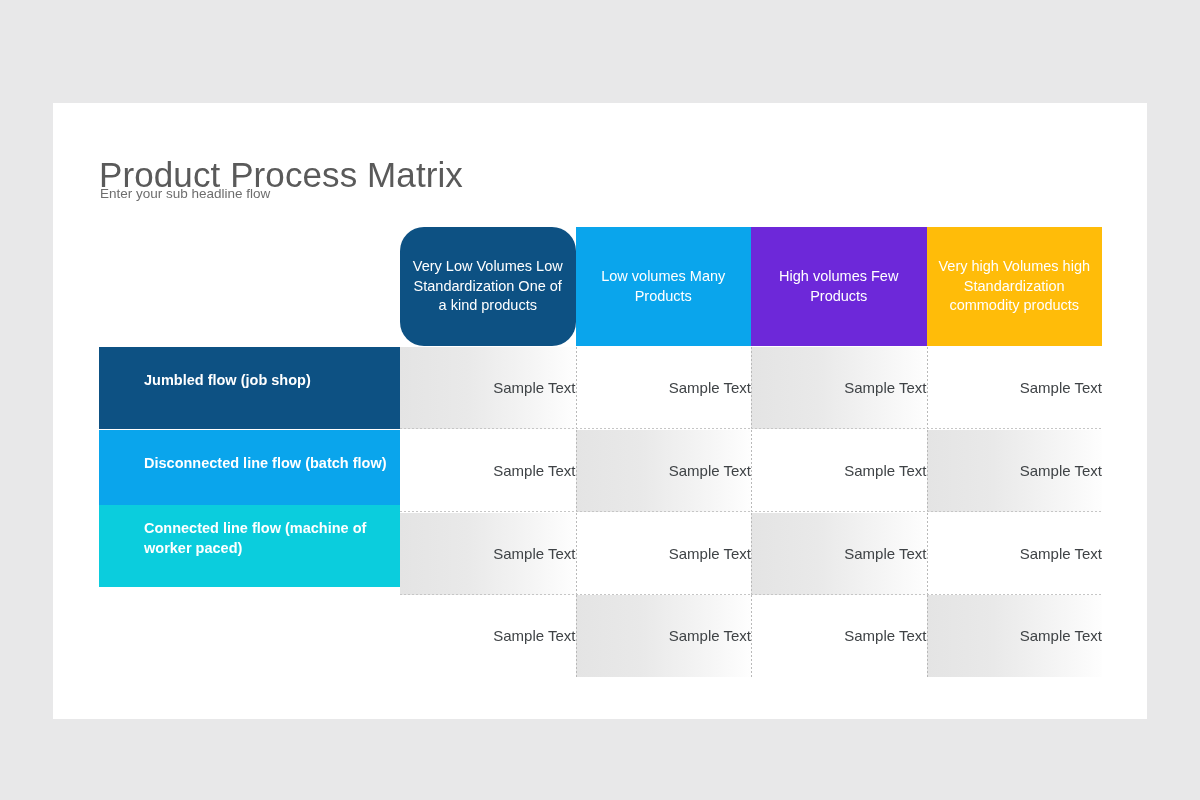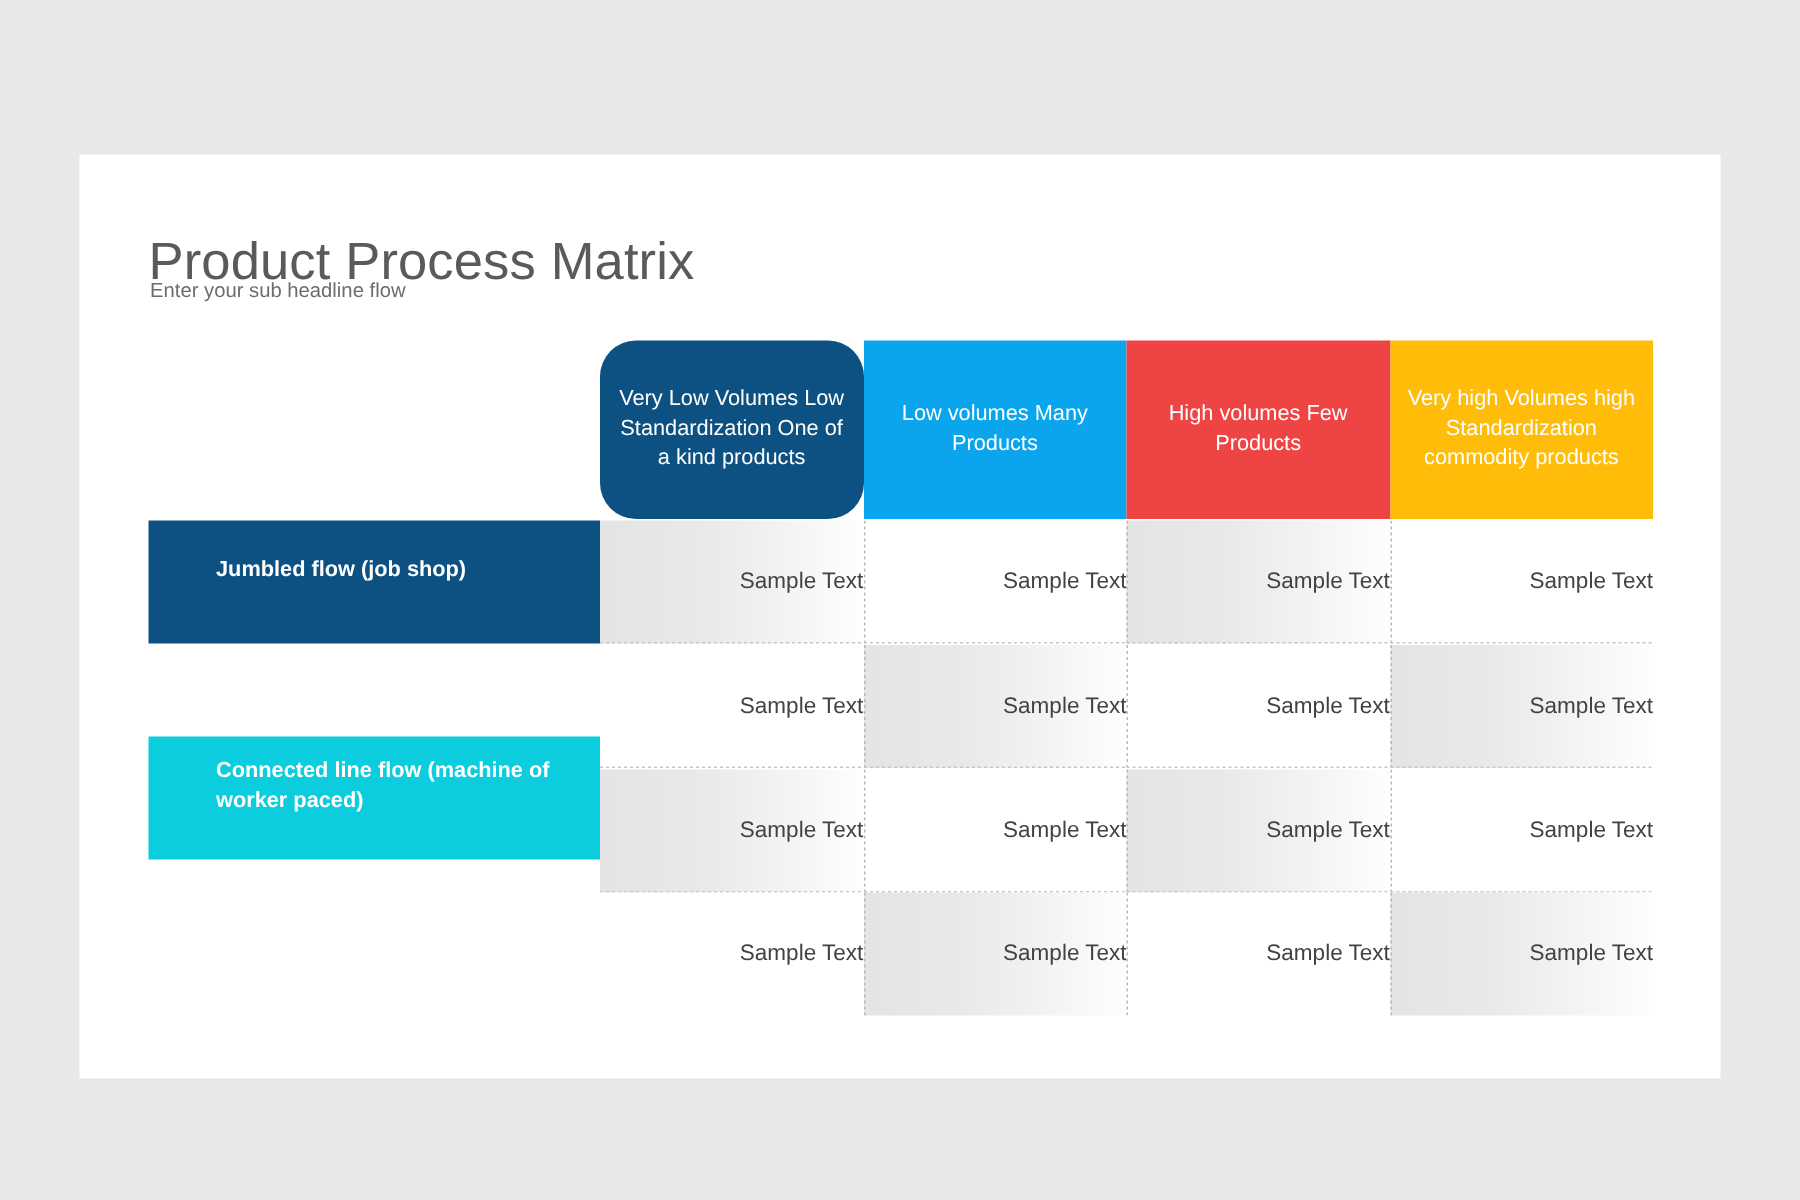--- a/index.html
+++ b/index.html
@@ -94,21 +94,21 @@
     display: flex;
     align-items: center;
     color: #ffffff;
     font-size: 14.5px;
     font-weight: bold;
     line-height: 1.38;
     padding: 0 0 16px 45px;
   }
   .row-0 { top: 244px; }
   .row-1 { top: 327px; }
-  .row-2 { top: 388px; }
+  .row-2 { top: 402px; }
   .row-3 { top: 492px; }
 
   
   .body-cell {
     position: absolute;
     width: 175.5px;
     height: 81.5px;
     box-sizing: border-box;
     display: flex;
     align-items: center;
@@ -154,30 +154,33 @@
     <div id="page-subtitle">Enter your sub headline flow</div>
 
     <div id="matrix">
 
       <div class="col-head col-head-0" style="background: rgb(13, 81, 131); border-radius: 24px;">
         <span>Very Low Volumes Low Standardization One of a kind products</span>
       </div>
       <div class="col-head col-head-1" style="background: rgb(10, 165, 236);">
         <span>Low volumes Many Products</span>
       </div>
-      <div class="col-head col-head-2" style="background: #ef4444;">
+      <div class="col-head col-head-2" style="background: #6d28d9;">
         <span>High volumes Few Products</span>
       </div>
       <div class="col-head col-head-3" style="background: rgb(255, 188, 9);">
         <span>Very high Volumes high Standardization commodity products</span>
       </div>
 
       <div class="row-head row-0" style="background: rgb(13, 81, 131);">
         <span>Jumbled flow (job shop)</span>
       </div>
+      <div class="row-head row-1" style="background: rgb(10, 165, 236);">
+        <span>Disconnected line flow (batch flow)</span>
+      </div>
       <div class="row-head row-2" style="background: rgb(11, 205, 221);">
         <span>Connected line flow (machine of worker paced)</span>
       </div>
 
       <div id="cell-layer">
           <div class="body-cell shaded sep-bottom" style="left: 347px; top: 244px;">
             <span>Sample Text</span>
           </div>
           <div class="body-cell sep-left sep-bottom" style="left: 522.5px; top: 244px;">
             <span>Sample Text</span>

